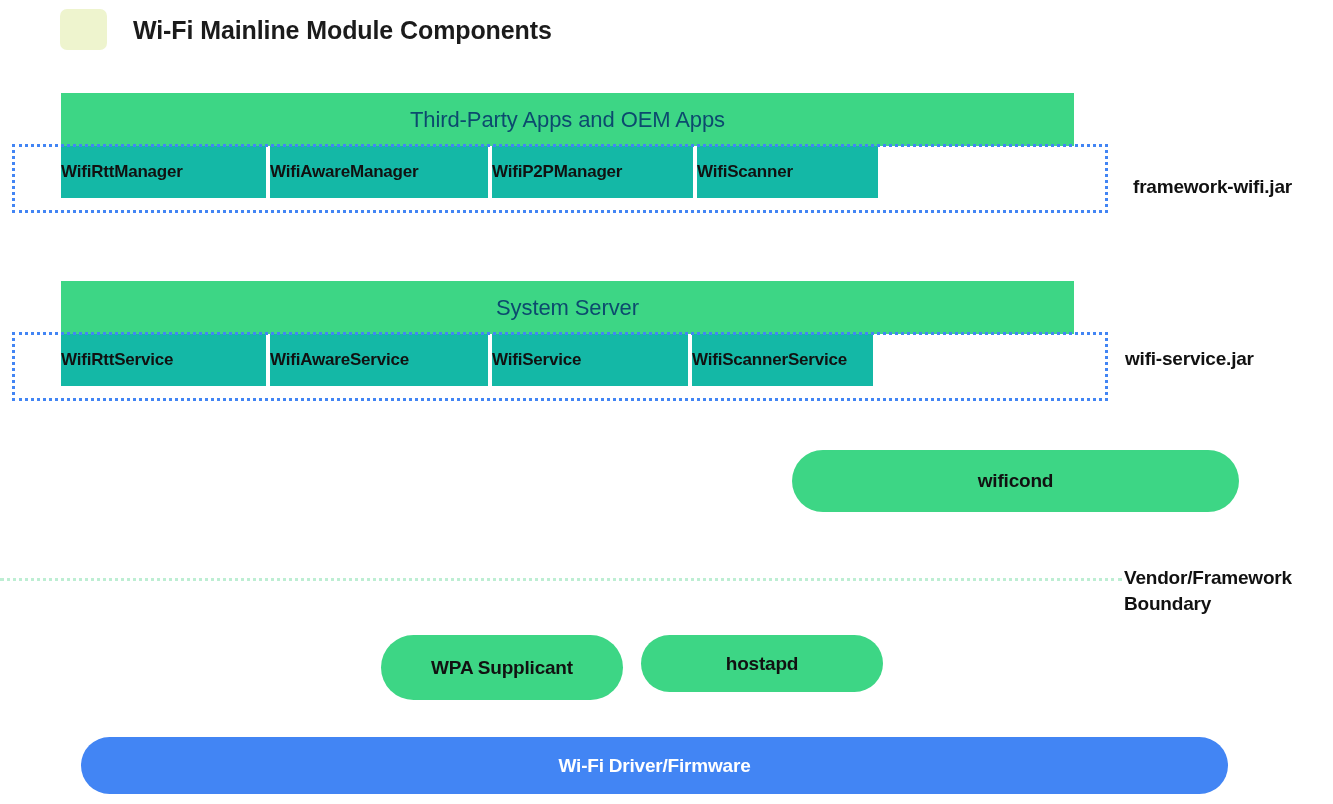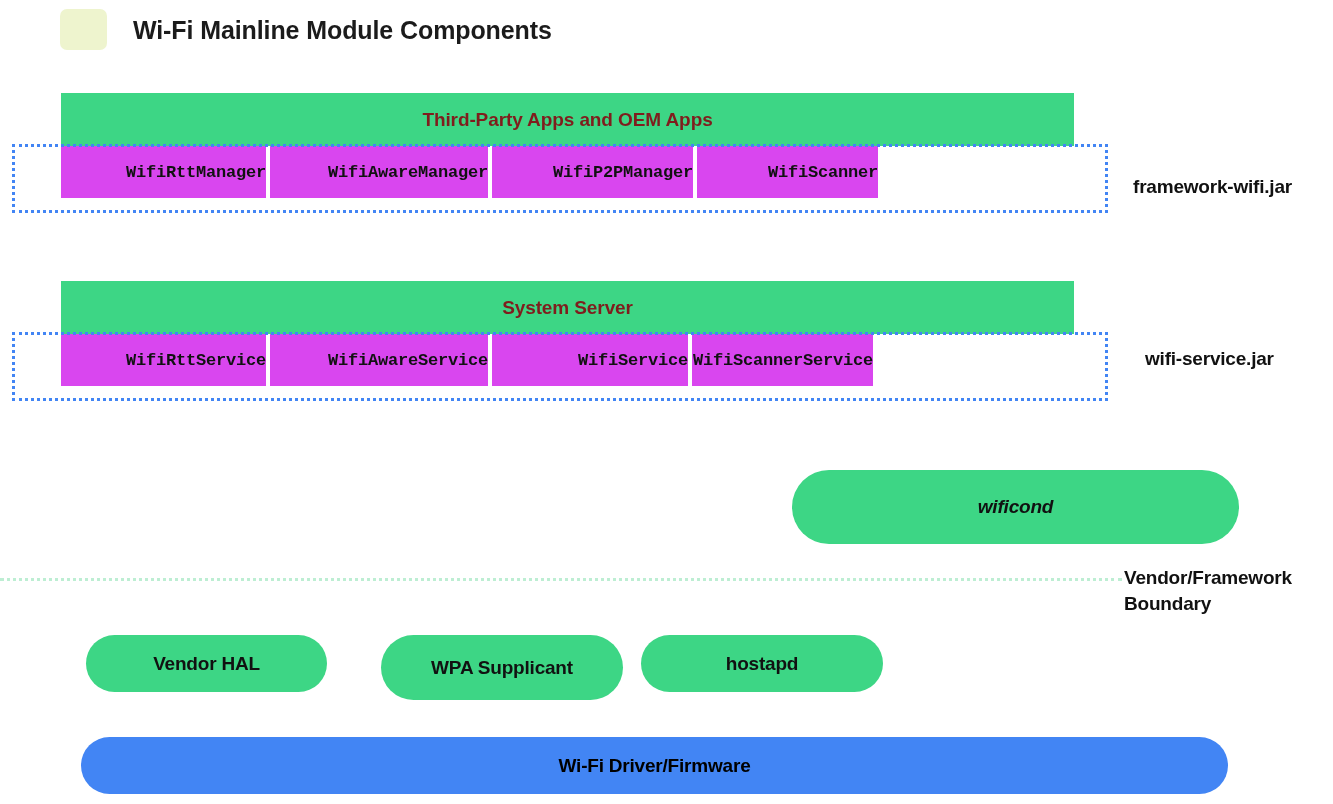--- a/index.html
+++ b/index.html
@@ -43,39 +43,38 @@
 
   
   .band {
     position: absolute;
     background: #3dd685;
     display: flex;
     align-items: center;
     justify-content: center;
   }
   .band-title {
-    font-size: 19px;
-    font-weight: bold;
-    color: #7f1d1d;
+    font-size: 22px;
+    font-weight: normal;
+    color: #0c4a6e;
     letter-spacing: -0.1px;
   }
 
   .cell-row {
     position: absolute;
     display: flex;
     gap: 4px;
   }
   .cell {
-    background: #d946ef;
+    background: #14b8a6;
     display: flex;
     align-items: center;
-    justify-content: flex-end;
+    justify-content: flex-start;
     height: 100%;
     box-sizing: border-box;
-    font-family: Liberation Mono, monospace;
   }
   .cell-label {
     font-size: 17px;
     font-weight: bold;
     color: #111111;
     letter-spacing: -0.2px;
     white-space: nowrap;
   }
 
   .dotted-box {
@@ -108,21 +107,21 @@
     font-size: 19px;
     font-weight: bold;
     color: #111111;
     letter-spacing: -0.2px;
     white-space: nowrap;
   }
   .pill.blue {
     background: #4285f4;
   }
   .pill.blue .pill-label {
-    color: #000000;
+    color: #ffffff;
   }
 
   .boundary-line {
     position: absolute;
     left: 0px;
     top: 578px;
     width: 1122px;
     height: 0px;
     border-top: 3px dotted #bdeed3;
   }
@@ -172,33 +171,30 @@
     <div class="cell" style="width:196px;">
       <span class="cell-label">WifiService</span>
     </div>
     <div class="cell" style="width:181px;">
       <span class="cell-label">WifiScannerService</span>
     </div>
   </div>
 
   <div class="dotted-box" style="left:12px; top:332px; width:1096px; height:69px;"></div>
 
-  <div class="side-label" style="left:1125px; top:346px;margin-left:20px;">wifi-service.jar</div>
-
-  <div class="pill" style="left:792px; top:470px; width:447px; height:74px;font-style:italic;">
+  <div class="side-label" style="left:1125px; top:346px;">wifi-service.jar</div>
+
+  <div class="pill" style="left:792px; top:450px; width:447px; height:62px;">
     <span class="pill-label">wificond</span>
   </div>
 
   <div class="boundary-line"></div>
 
   <div class="side-label" style="left:1124px; top:565px;"><span>Vendor/Framework</span><br><span>Boundary</span></div>
 
-  <div class="pill" style="left:86px; top:635px; width:241px; height:57px;">
-    <span class="pill-label">Vendor HAL</span>
-  </div>
 
   <div class="pill" style="left:381px; top:635px; width:242px; height:65px;">
     <span class="pill-label">WPA Supplicant</span>
   </div>
 
   <div class="pill" style="left:641px; top:635px; width:242px; height:57px;">
     <span class="pill-label">hostapd</span>
   </div>
 
   <div class="pill blue" style="left:81px; top:737px; width:1147px; height:57px;">

